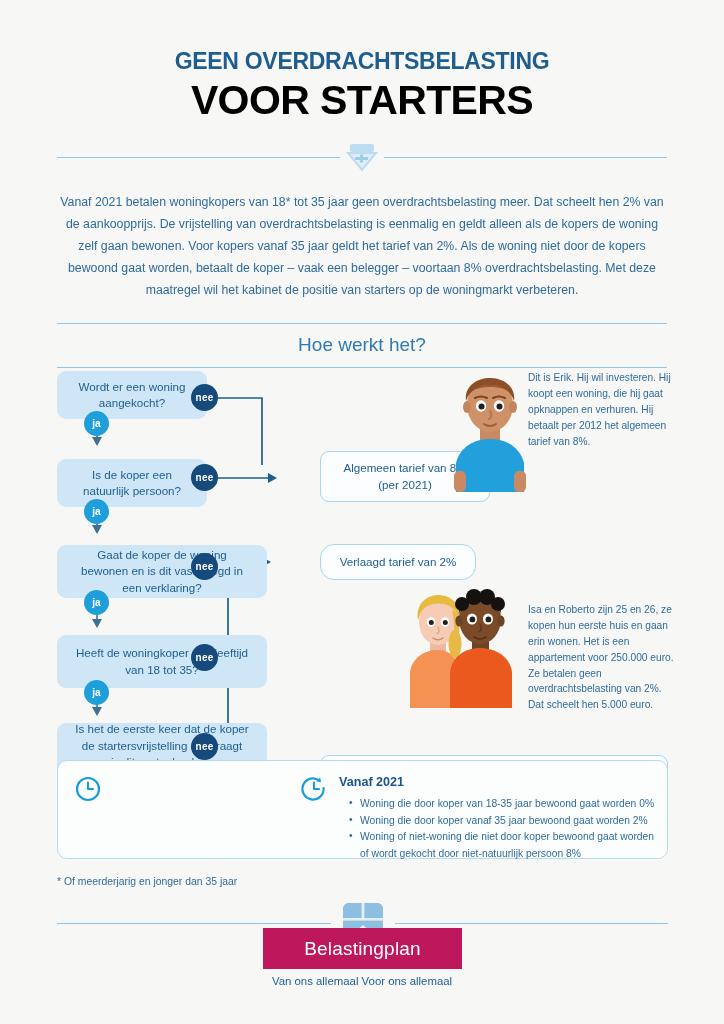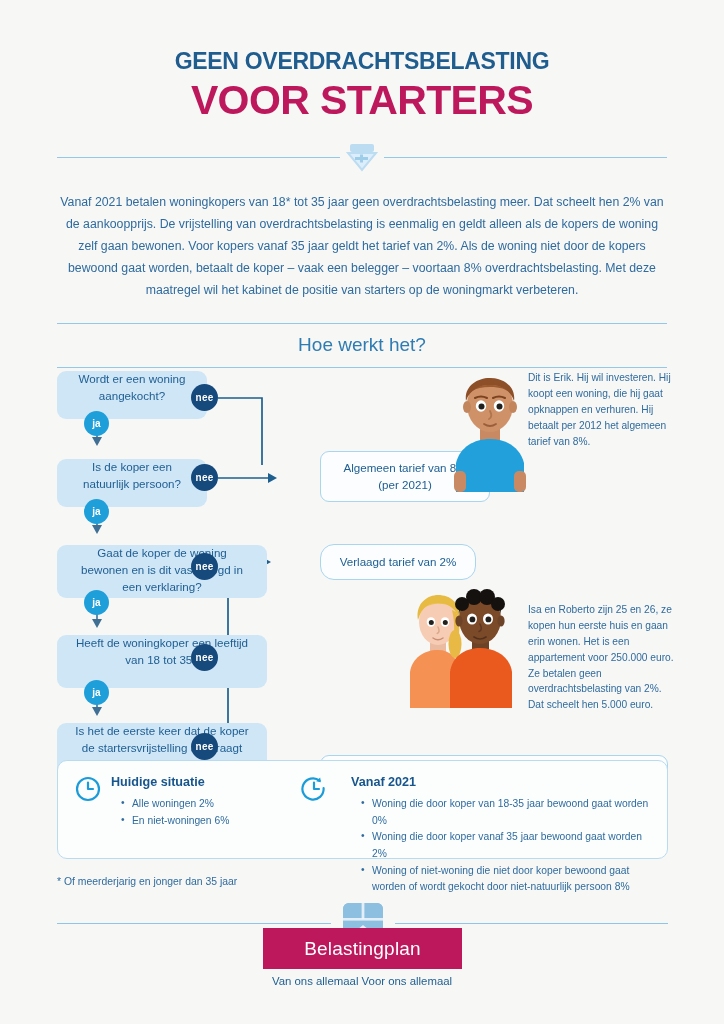--- a/index.html
+++ b/index.html
@@ -11,21 +11,21 @@
   }
   .page { position: relative; width: 724px; height: 1024px; }
 
   
   .title-wrap { text-align: center; padding-top: 48px; }
   .title-line1 {
     font-size: 23px; font-weight: bold; color: #1f5d8f;
     letter-spacing: -0.3px;
   }
   .title-line2 {
-    font-size: 41px; font-weight: bold; color: #be185d;
+    font-size: 41px; font-weight: bold; color: #000000;
     letter-spacing: -0.6px; margin-top: 2px;
   }
 
   .rule-with-gem {
     display: flex; align-items: center; justify-content: center;
     margin: 16px auto 0; width: 610px; gap: 0;
   }
   .rule { height: 1px; background: #93c8e8; flex: 1; }
   .gem-icon { width: 44px; height: 34px; position: relative; flex: 0 0 auto;
               display:flex; align-items:center; justify-content:center; }
@@ -47,21 +47,21 @@
   
   .flow { position: relative; width: 724px; height: 420px; margin-top: 2px; }
 
   .qbox {
     position: absolute;
     background: #cfe6f7;
     border-radius: 9px;
     color: #1e5e92;
     font-size: 11.6px;
     line-height: 1.45;
-    display: flex; justify-content: center;
+    display: flex; align-items: center; justify-content: center;
     text-align: center;
     padding: 0 18px;
   }
 
   .badge {
     position: absolute;
     border-radius: 50%;
     color: #fff; font-size: 10px; font-weight: bold;
     display: flex; align-items: center; justify-content: center;
     letter-spacing: .2px;
@@ -324,32 +324,25 @@
   <div class="panel">
 
     <div class="panel-col" style="left:17px; top:14px; width:250px;">
       <div style="display:flex; align-items:flex-start; gap:10px;">
         <span style="flex:0 0 auto; margin-top:1px;">
           <svg width="26" height="26" viewBox="0 0 26 26">
             <circle cx="13" cy="13" r="11" fill="none" stroke="#1b9cd8" stroke-width="2.2"></circle>
             <path d="M13 6.5 V13 H18" fill="none" stroke="#1b9cd8" stroke-width="2.2" stroke-linecap="round" stroke-linejoin="round"></path>
           </svg>
         </span>
-        <div style="flex:1;">
-          <div class="panel-head">Huidige situatie</div>
-          <div class="panel-list" style="margin-left:8px;">
-            <div class="panel-li">Alle woningen 2%</div>
-            <div class="panel-li">En niet-woningen 6%</div>
-          </div>
-        </div>
       </div>
     </div>
 
     <div class="panel-col" style="left:243px; top:14px; width:355px;">
-      <div style="display:flex; align-items:flex-start; gap:24px;">
+      <div style="display:flex; align-items:flex-start; gap:12px;">
         <span style="flex:0 0 auto; margin-top:1px;">
           <svg width="26" height="26" viewBox="0 0 26 26">
             <path d="M22.6 12.2 A10.6 10.6 0 1 1 18.6 4.6" fill="none" stroke="#1b9cd8" stroke-width="2.2" stroke-linecap="round"></path>
             <path d="M19.2 1.4 L19.8 6.2 L15.1 5.3 Z" fill="#1b9cd8"></path>
             <path d="M13 6.5 V13 H18" fill="none" stroke="#1b9cd8" stroke-width="2.2" stroke-linecap="round" stroke-linejoin="round"></path>
           </svg>
         </span>
         <div style="flex:1;">
           <div class="panel-head">Vanaf 2021</div>
           <div class="panel-list" style="margin-left:8px;">

